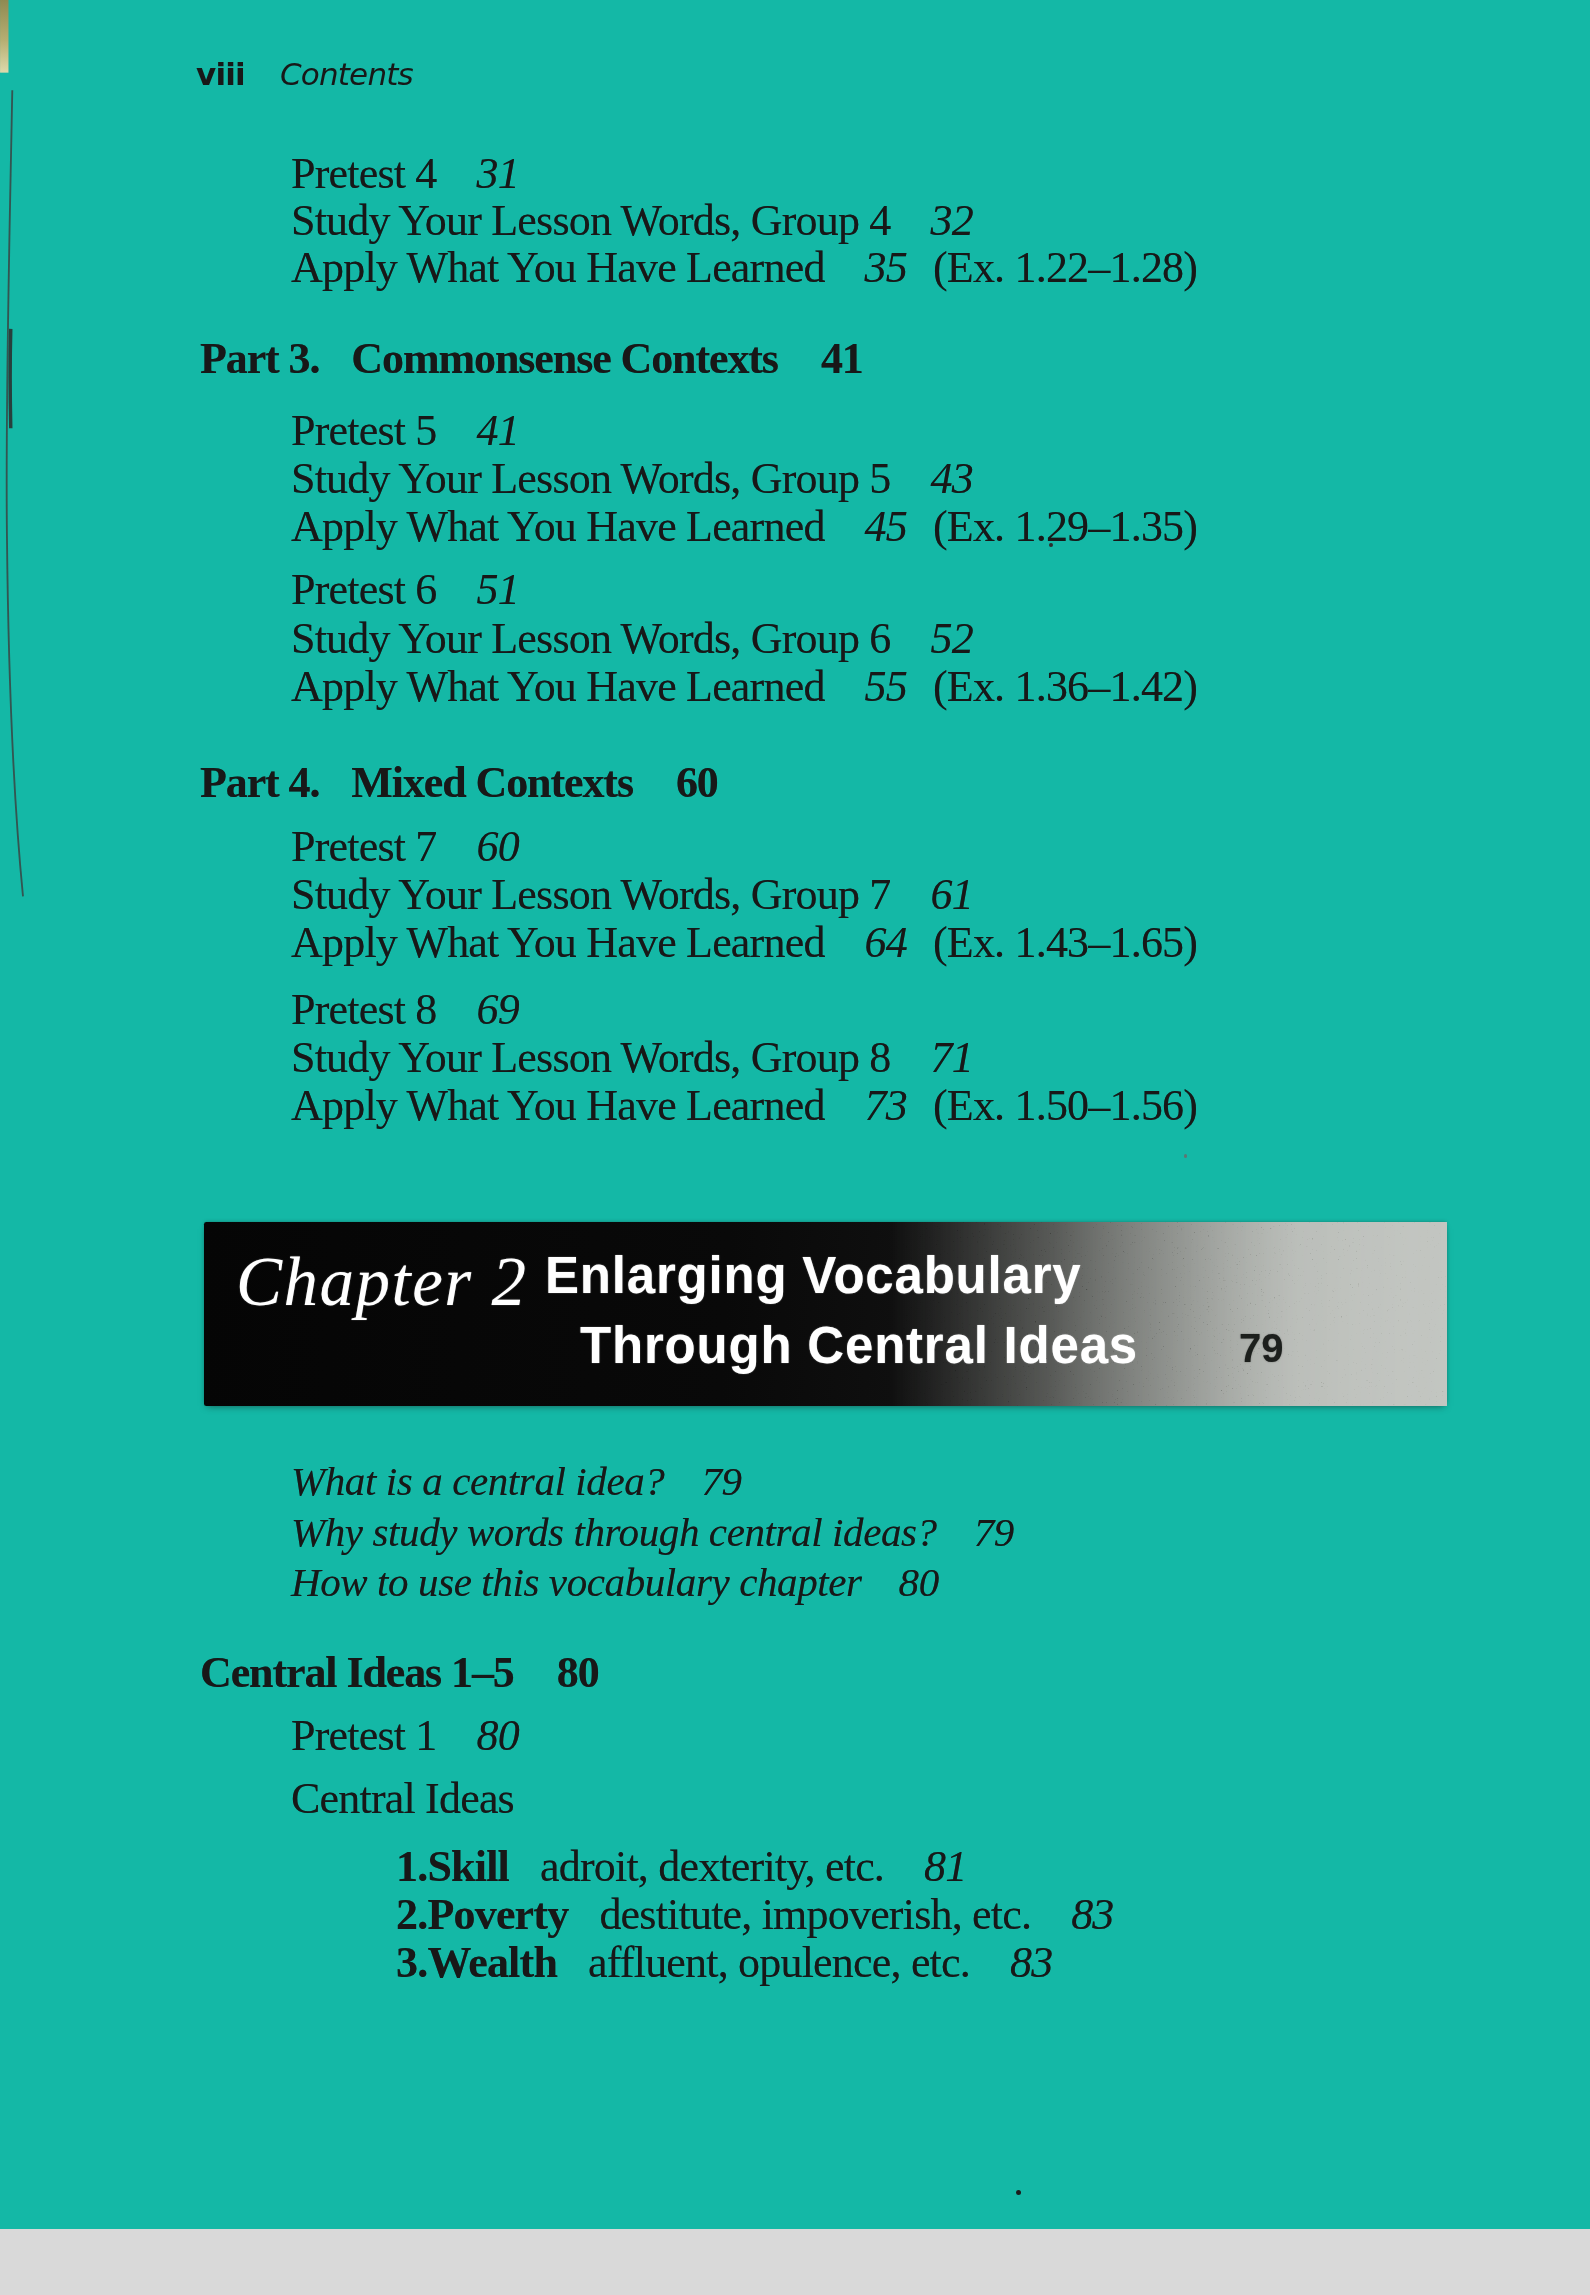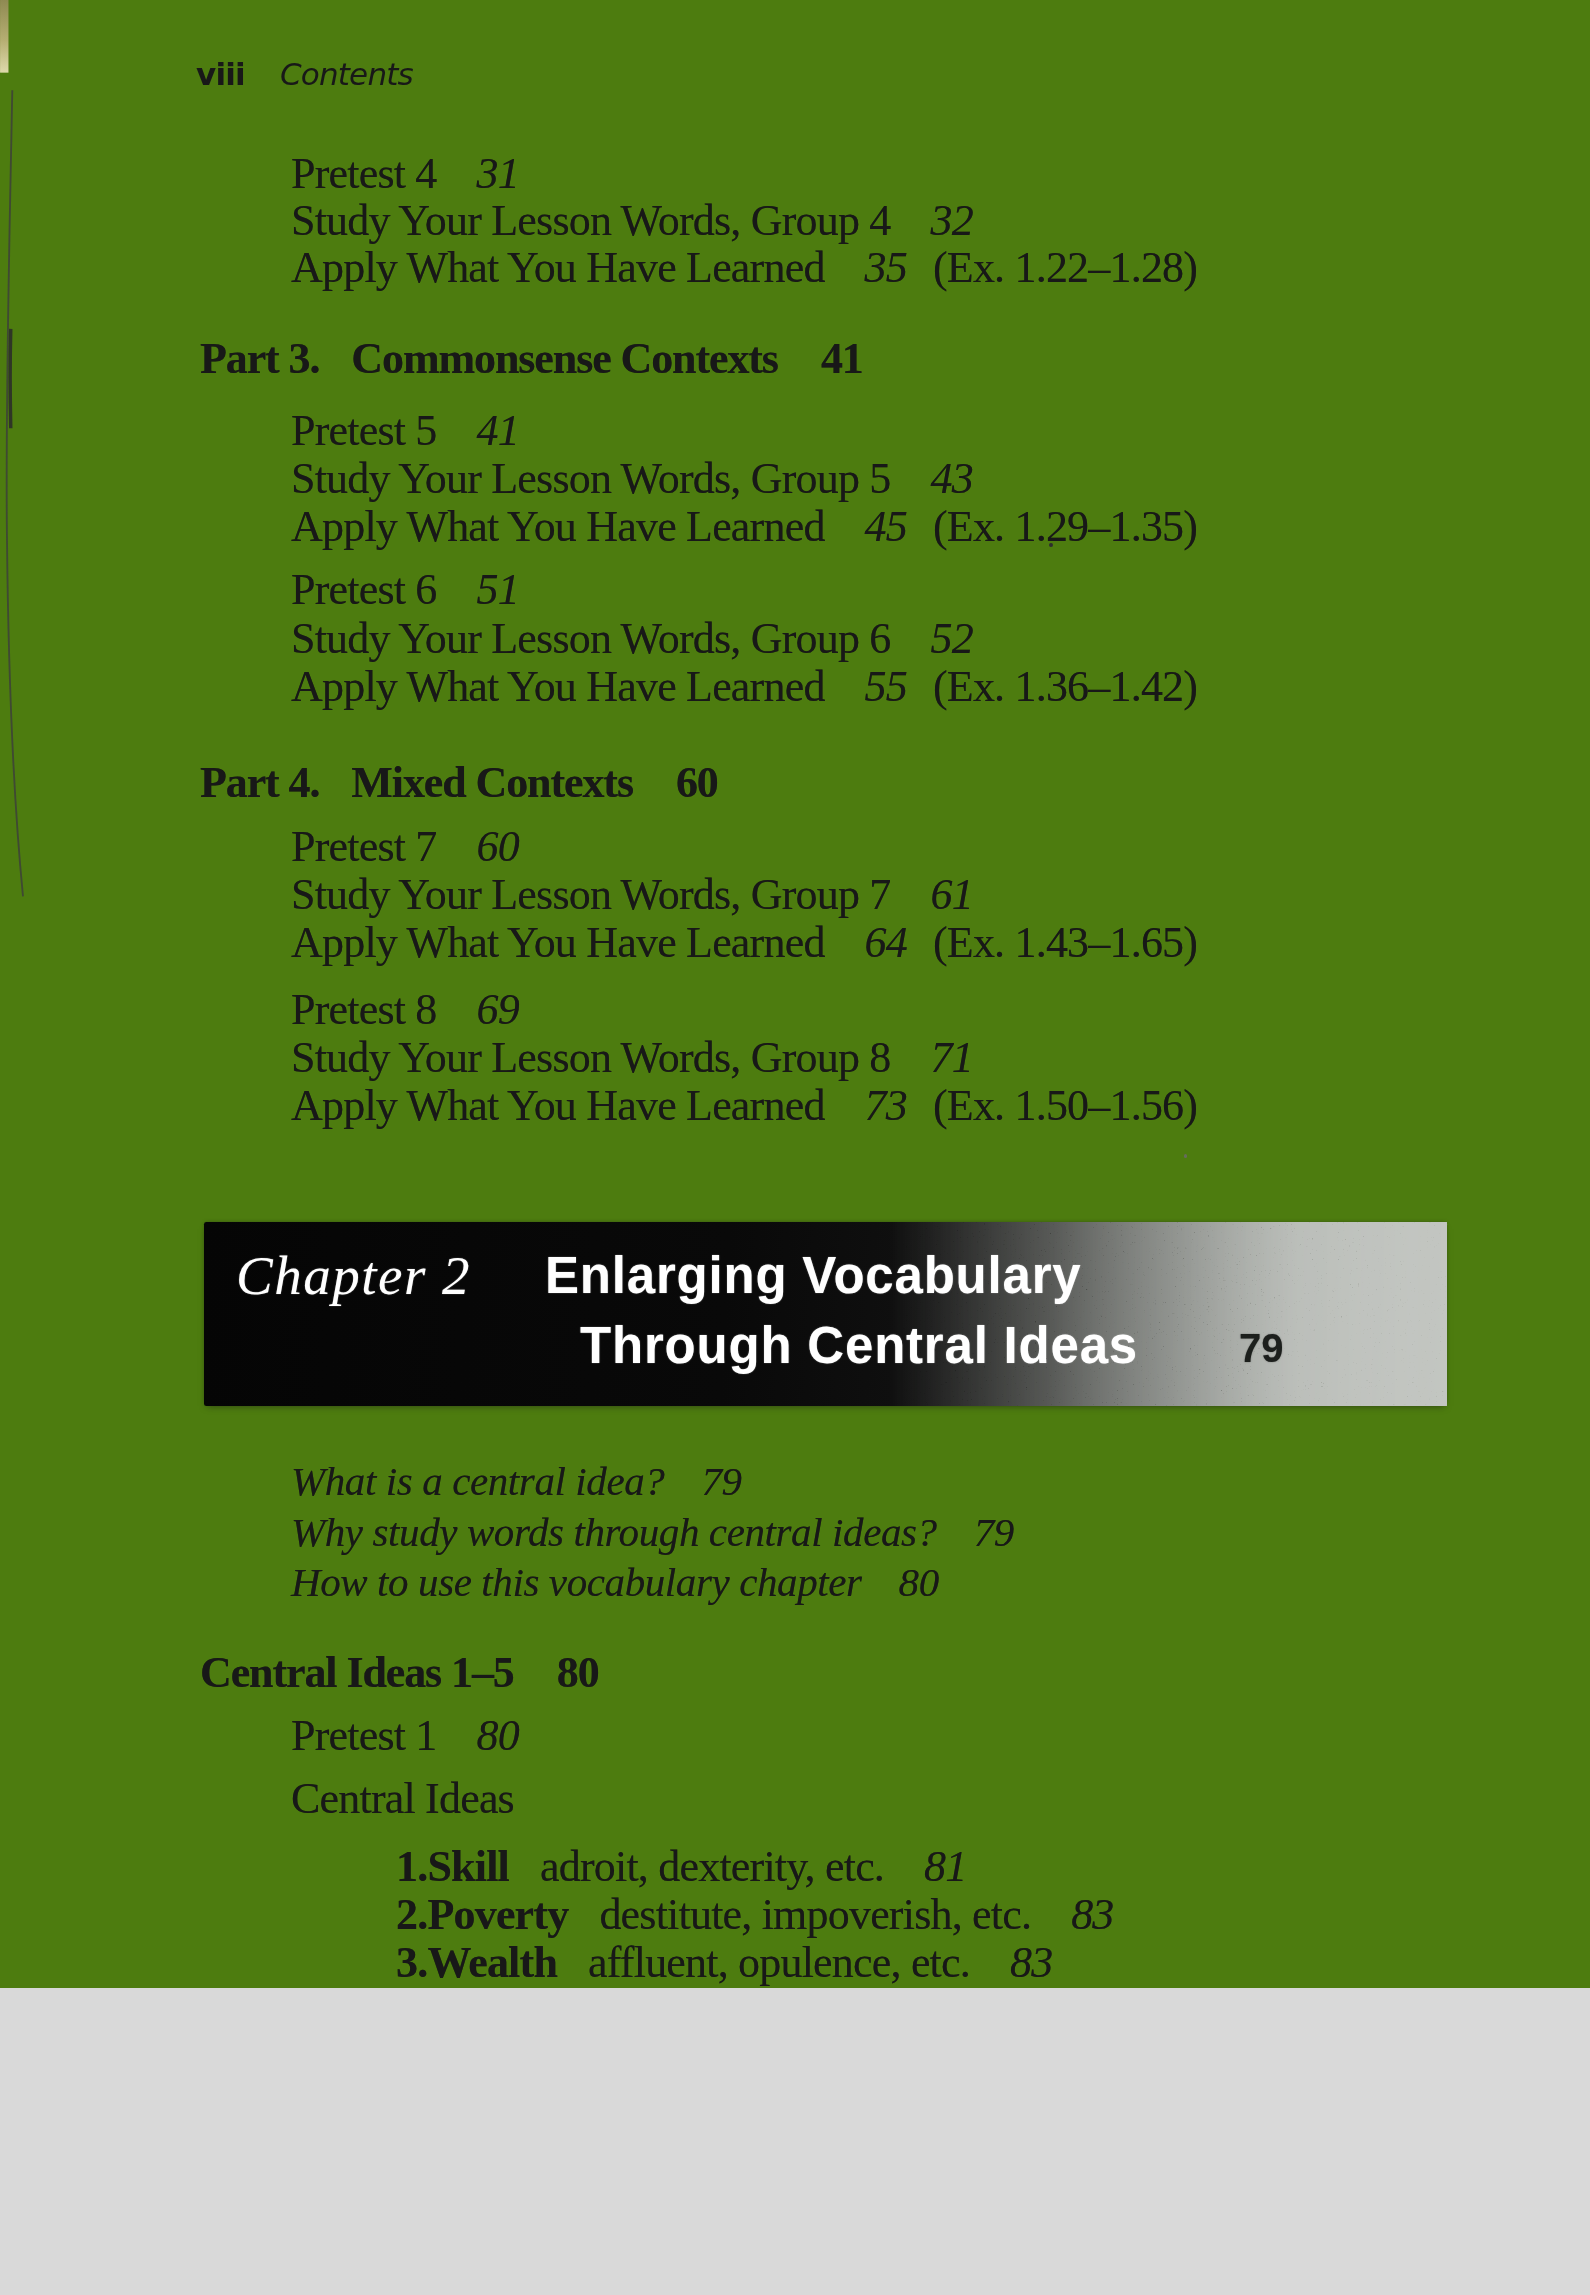--- a/index.html
+++ b/index.html
@@ -1,20 +1,20 @@
 <!DOCTYPE html>
 <html style="font-size:12.2px"><head>
 <meta charset="utf-8">
 <title>Contents</title>
 <style>
   html,body{margin:0;padding:0;background:#d9d9d9;}
   #page{
     position:relative;
-    width:1591px;height:1988px;
-    background:#4d7c0f;
+    width:1591px;height:2229px;
+    background:#14b8a6;
     overflow:hidden;
     font-family:"Liberation Serif","DejaVu Serif",serif;
     color:#181818;
   }
   .tline{
     position:absolute;
     white-space:nowrap;
     font-size:44px;
     line-height:1;
     letter-spacing:-0.8px;
@@ -55,21 +55,21 @@
   }
   .banner svg.grain{
     position:absolute;left:0;top:0;width:100%;height:100%;
     -webkit-mask-image:linear-gradient(90deg, transparent 55%, rgba(0,0,0,0.5) 72%, rgba(0,0,0,0.95) 88%, #000 100%);
     mask-image:linear-gradient(90deg, transparent 55%, rgba(0,0,0,0.5) 72%, rgba(0,0,0,0.95) 88%, #000 100%);
     opacity:0.9;
   }
   .banner .ch{
     position:absolute;left:32px;top:26px;
     font-family:"Liberation Serif","DejaVu Serif",serif;
-    font-style:italic;font-size:55px;line-height:1;color:#ffffff;
+    font-style:italic;font-size:69px;line-height:1;color:#ffffff;
     letter-spacing:1.5px;white-space:nowrap;
     text-shadow:0 0 1.5px rgba(255,255,255,0.4);
   }
   .banner .bl1,.banner .bl2{
     position:absolute;
     font-family:"Liberation Sans","DejaVu Sans",sans-serif;
     font-weight:bold;font-size:51px;line-height:1;color:#ffffff;
     letter-spacing:0.8px;white-space:nowrap;
     text-shadow:0 0 1.5px rgba(255,255,255,0.45);
   }

